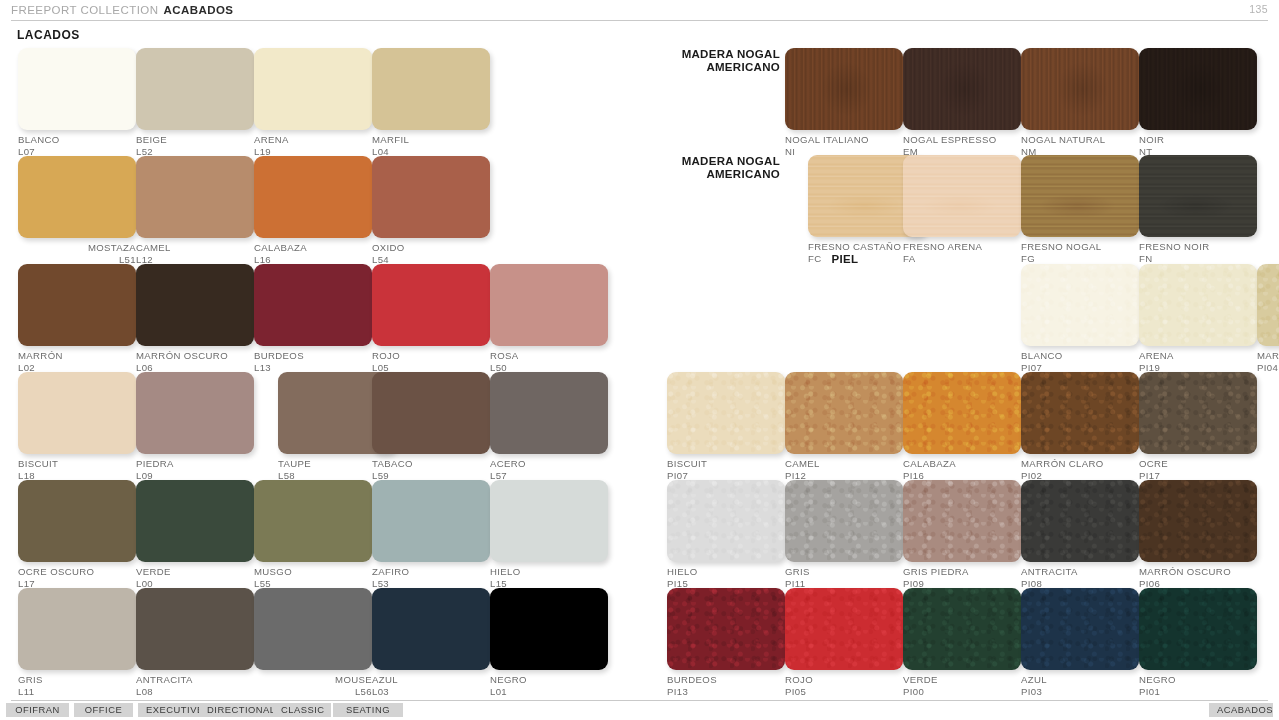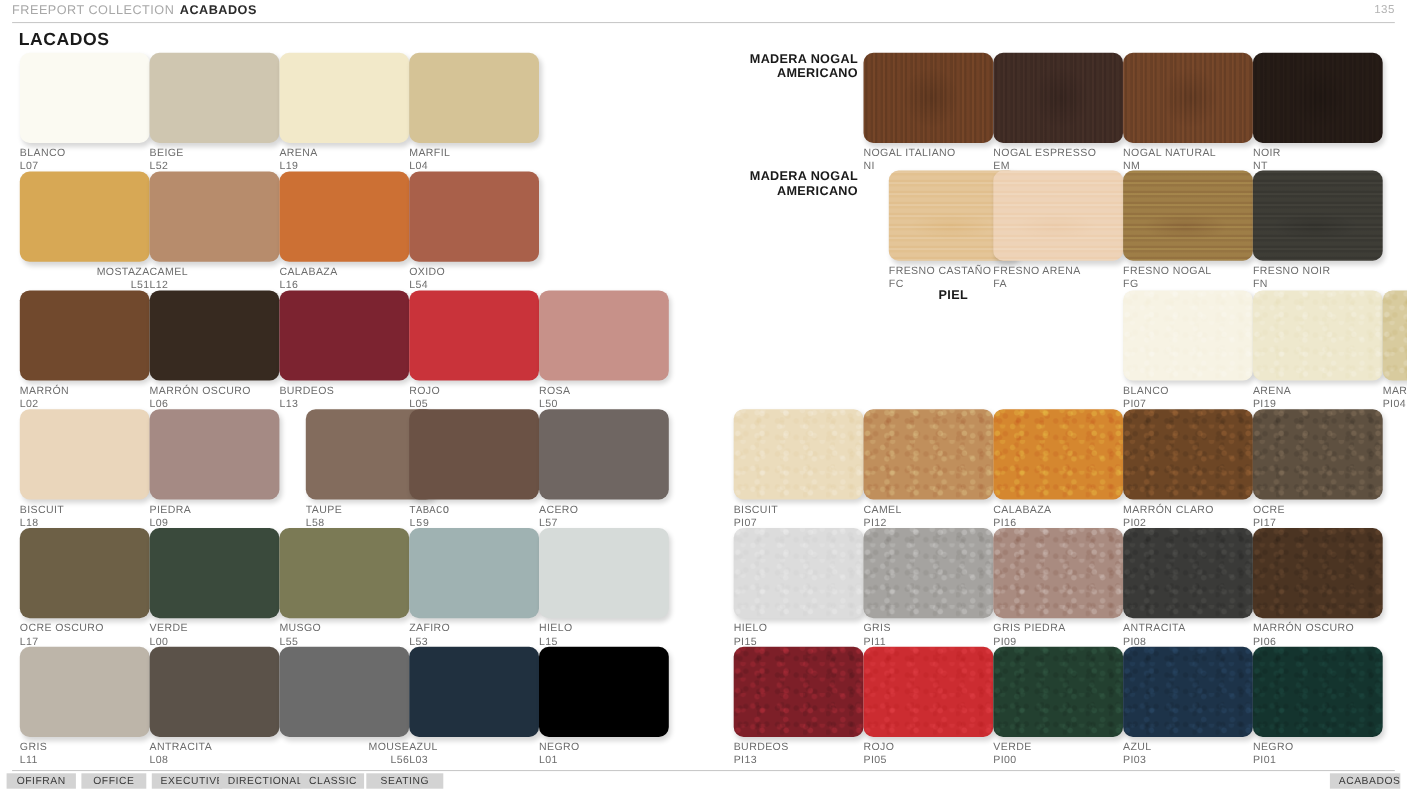--- a/index.html
+++ b/index.html
@@ -28,21 +28,21 @@
     position: absolute; right: 11px; top: 3px;
     font-size: 10.5px; color: #b4b4b4; letter-spacing: .4px;
   }
   .header-rule {
     position: absolute; left: 11px; top: 20px; width: 1257px; height: 1px;
     background: #c9c9c9;
   }
 
   
   .block-title {
-    position: absolute; font-size: 16px; font-weight: bold;
+    position: absolute; font-size: 12px; font-weight: bold;
     color: #1a1a1a; letter-spacing: .5px;
   }
   .side-title {
     position: absolute; font-size: 11.5px; font-weight: bold;
     color: #1a1a1a; letter-spacing: .3px; text-align: right;
     line-height: 13px;
   }
 
   
   .grid { position: absolute; }
@@ -185,21 +185,21 @@
         <div class="lbl"><span>BISCUIT</span><span class="code">L18</span></div>
       </div>
       <div class="swatch-cell" style="left: 136px; top: 372px;">
         <div class="chip grainless" style="background: rgb(165, 138, 132);"></div>
         <div class="lbl"><span>PIEDRA</span><span class="code">L09</span></div>
       </div>
       <div class="swatch-cell" style="left: 254px; top: 372px; padding-left: 24px;">
         <div class="chip grainless" style="background: rgb(131, 108, 93);"></div>
         <div class="lbl"><span>TAUPE</span><span class="code">L58</span></div>
       </div>
-      <div class="swatch-cell" style="left: 372px; top: 372px; font-family: Liberation Mono, monospace;">
+      <div class="swatch-cell" style="left: 372px; top: 372px;">
         <div class="chip grainless" style="background: rgb(107, 82, 69);"></div>
         <div class="lbl"><span>TABACO</span><span class="code">L59</span></div>
       </div>
       <div class="swatch-cell" style="left: 490px; top: 372px;">
         <div class="chip grainless" style="background: rgb(111, 102, 98);"></div>
         <div class="lbl"><span>ACERO</span><span class="code">L57</span></div>
       </div>
       <div class="swatch-cell" style="left: 18px; top: 480px;">
         <div class="chip grainless" style="background: rgb(109, 96, 70);"></div>
         <div class="lbl"><span>OCRE OSCURO</span><span class="code">L17</span></div>
@@ -278,21 +278,21 @@
       <div class="swatch-cell" style="left: 1021px; top: 155px;">
         <div class="chip wood-h" style="background: rgb(154, 121, 68);"></div>
         <div class="lbl"><span>FRESNO NOGAL</span><span class="code">FG</span></div>
       </div>
       <div class="swatch-cell" style="left: 1139px; top: 155px;">
         <div class="chip wood-h" style="background: rgb(59, 58, 52);"></div>
         <div class="lbl"><span>FRESNO NOIR</span><span class="code">FN</span></div>
       </div>
     </div>
 
-  <div class="side-title" style="left:810px; top:263px; width:70px;">PIEL</div>
+  <div class="side-title" style="left:810px; top:253px; width:70px;text-align:center;">PIEL</div>
   <div class="grid" id="leather-grid" style="left: 0px; top: 0px;">
       <div class="swatch-cell" style="left: 1021px; top: 264px;">
         <div class="chip grain" style="background: rgb(247, 243, 228);"></div>
         <div class="lbl"><span>BLANCO</span><span class="code">PI07</span></div>
       </div>
       <div class="swatch-cell" style="left: 1139px; top: 264px;">
         <div class="chip grain" style="background: rgb(238, 232, 205);"></div>
         <div class="lbl"><span>ARENA</span><span class="code">PI19</span></div>
       </div>
       <div class="swatch-cell" style="left: 1257px; top: 264px;">

